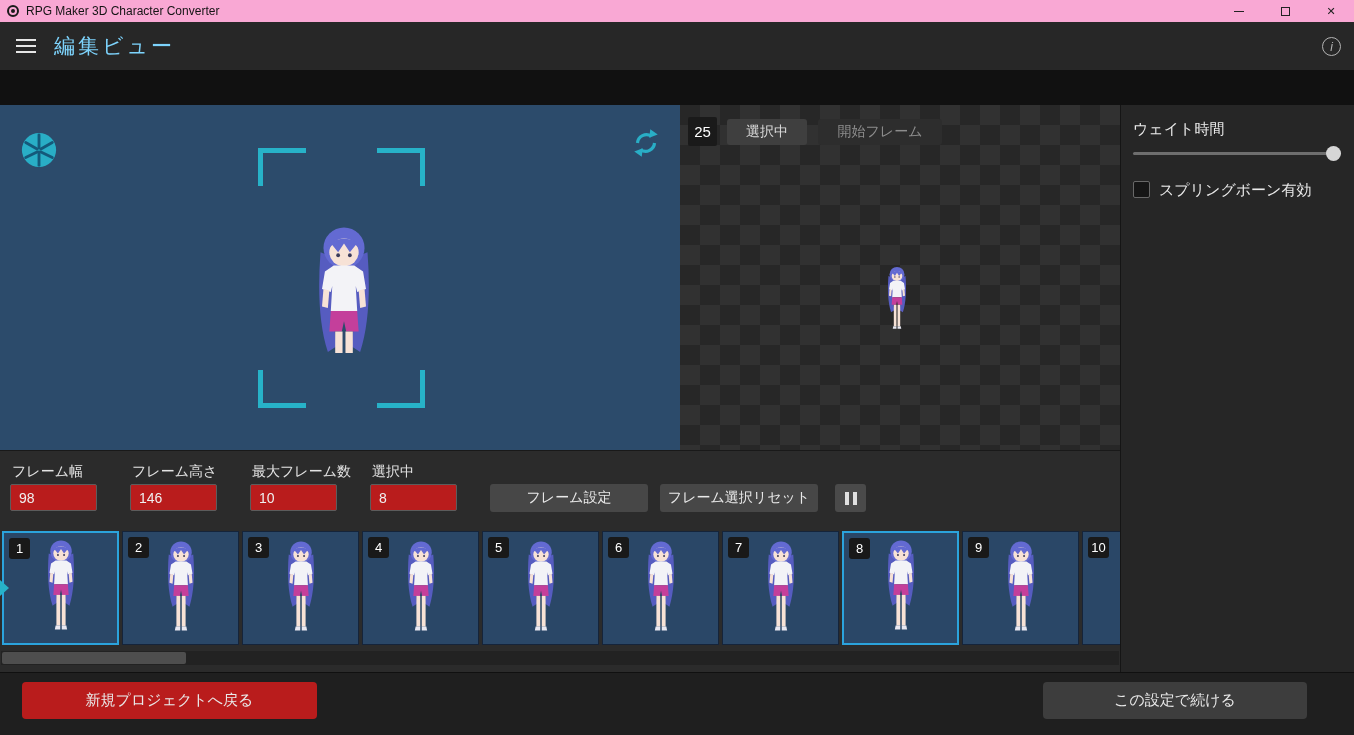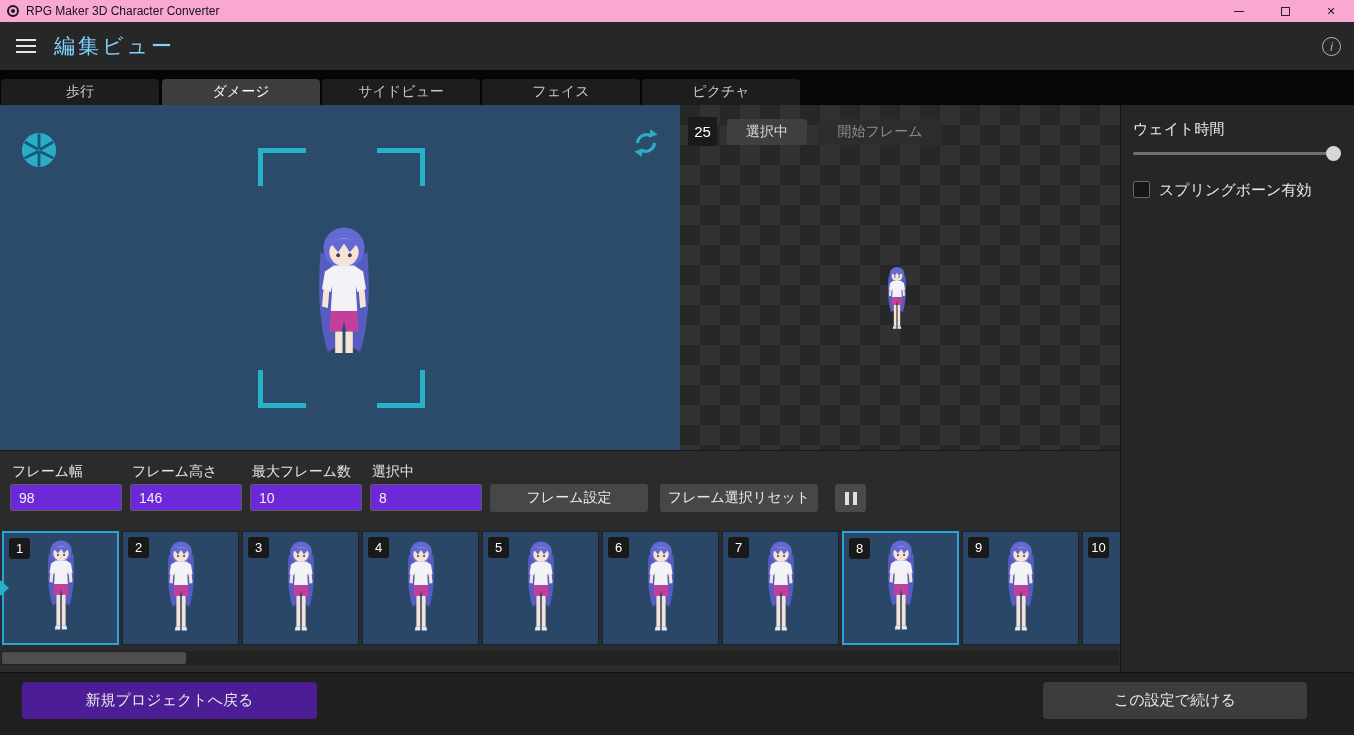--- a/index.html
+++ b/index.html
@@ -67,42 +67,42 @@
   .wait-label{left:12px;top:15px;font-size:15px;color:#eaeaea;}
   .slider{left:12px;top:40px;width:208px;height:16px;}
   .slider-track{position:absolute;left:0;top:7px;width:100%;height:3px;background:#6e6e6e;border-radius:2px;}
   .slider-handle{position:absolute;right:0;top:1px;width:15px;height:15px;border-radius:50%;background:#d6d6d6;}
   .checkbox{left:12px;top:76px;width:17px;height:17px;background:#161616;border:1px solid #686868;border-radius:2px;}
   .cb-label{left:38px;top:76px;font-size:15px;color:#eaeaea;}
 
   
   .bottompanel{left:0;top:450px;width:1120px;height:222px;background:#2b2b2b;border-top:1px solid #191919;overflow:hidden;}
   .f-label{top:12px;font-size:14px;color:#e3e3e3;position:absolute;}
-  .f-input{top:33px;height:27px;width:112px;background:#6d28d9;border:1px solid #5c5c5c;color:#f0f0f0;
+  .f-input{top:33px;height:27px;width:87px;background:#b91c1c;border:1px solid #5c5c5c;color:#f0f0f0;
            font-size:14px;padding:0 8px;border-radius:2px;position:absolute;}
   .gbtn{background:#474747;color:#e9e9e9;font-size:14px;border-radius:3px;display:flex;
         align-items:center;justify-content:center;position:absolute;border:none;}
   .btn-frameset{left:490px;top:33px;width:158px;height:28px;}
   .btn-framereset{left:660px;top:33px;width:158px;height:28px;}
   .btn-pause{left:835px;top:33px;width:31px;height:28px;background:#4a4a4a;gap:4px;}
   .pausebar{width:4px;height:13px;background:#e0e0e0;display:block;}
   .thumb{position:absolute;top:80px;width:117px;height:114px;background:var(--frame-bg);
          border:1px solid #15243a;}
   .thumb.sel{border:2px solid var(--sel);}
   .t-badge{position:absolute;left:5px;top:5px;min-width:21px;height:21px;background:#191919;border-radius:3px;
            color:#fff;font-size:13px;display:flex;align-items:center;justify-content:center;padding:0 3px;z-index:2;}
   .t-char{position:absolute;left:50%;bottom:5px;transform:translateX(-50%);}
   .play-indicator{left:0;top:129px;width:0;height:0;border-top:8px solid transparent;
                   border-bottom:8px solid transparent;border-left:9px solid var(--cyan);}
   .scrollbar{left:1px;top:200px;width:1118px;height:14px;background:#222222;}
   .scroll-thumb{position:absolute;left:1px;top:1px;width:184px;height:12px;background:#4e4e4e;border-radius:2px;}
 
   
   .footer{left:0;top:672px;width:1354px;height:63px;background:#1f1f1f;border-top:1px solid #101010;}
-  .btn-back{left:22px;top:9px;width:295px;height:37px;font-size:15px;background:#4c1d95;border-radius:4px;}
+  .btn-back{left:22px;top:9px;width:295px;height:37px;font-size:15px;background:#b91c1c;border-radius:4px;}
   .btn-continue{left:1043px;top:9px;width:264px;height:37px;font-size:15px;background:#3d3d3d;border-radius:4px;}
 </style>
 </head>
 <body>
 
 <svg width="0" height="0" style="position:absolute" aria-hidden="true">
   <defs>
     <g id="chara">
       <path d="M14,20 C12,45 13,70 19,88 L25,84 C22,65 22,42 24,24 Z" fill="#565cc0"></path>
       <path d="M46,20 C48,45 47,70 41,88 L35,84 C38,65 38,42 36,24 Z" fill="#565cc0"></path>
@@ -144,27 +144,20 @@
   <div class="abs header">
     <div class="hamburger">
         <span></span>
         <span></span>
         <span></span>
       </div>
     <span class="viewtitle">編集ビュー</span>
   </div>
   <div class="abs infoicon">i</div>
 
-  <div class="abs tabstrip">
-    <div class="tab" style="left:1px">歩行</div>
-    <div class="tab active" style="left:162px">ダメージ</div>
-    <div class="tab" style="left:322px">サイドビュー</div>
-    <div class="tab" style="left:482px">フェイス</div>
-    <div class="tab" style="left:642px">ピクチャ</div>
-  </div>
 
   <div class="abs preview">
     <svg class="abs aperture" viewBox="0 0 40 40">
       <circle cx="20" cy="20" r="18" fill="#29aec6"></circle>
       <g stroke="#14597a" stroke-width="3" stroke-linecap="round">
         <line x1="20" y1="4" x2="20" y2="18"></line>
         <line x1="34" y1="12" x2="22" y2="19"></line>
         <line x1="34" y1="28" x2="22" y2="22"></line>
         <line x1="20" y1="36" x2="20" y2="22"></line>
         <line x1="6" y1="28" x2="18" y2="22"></line>

